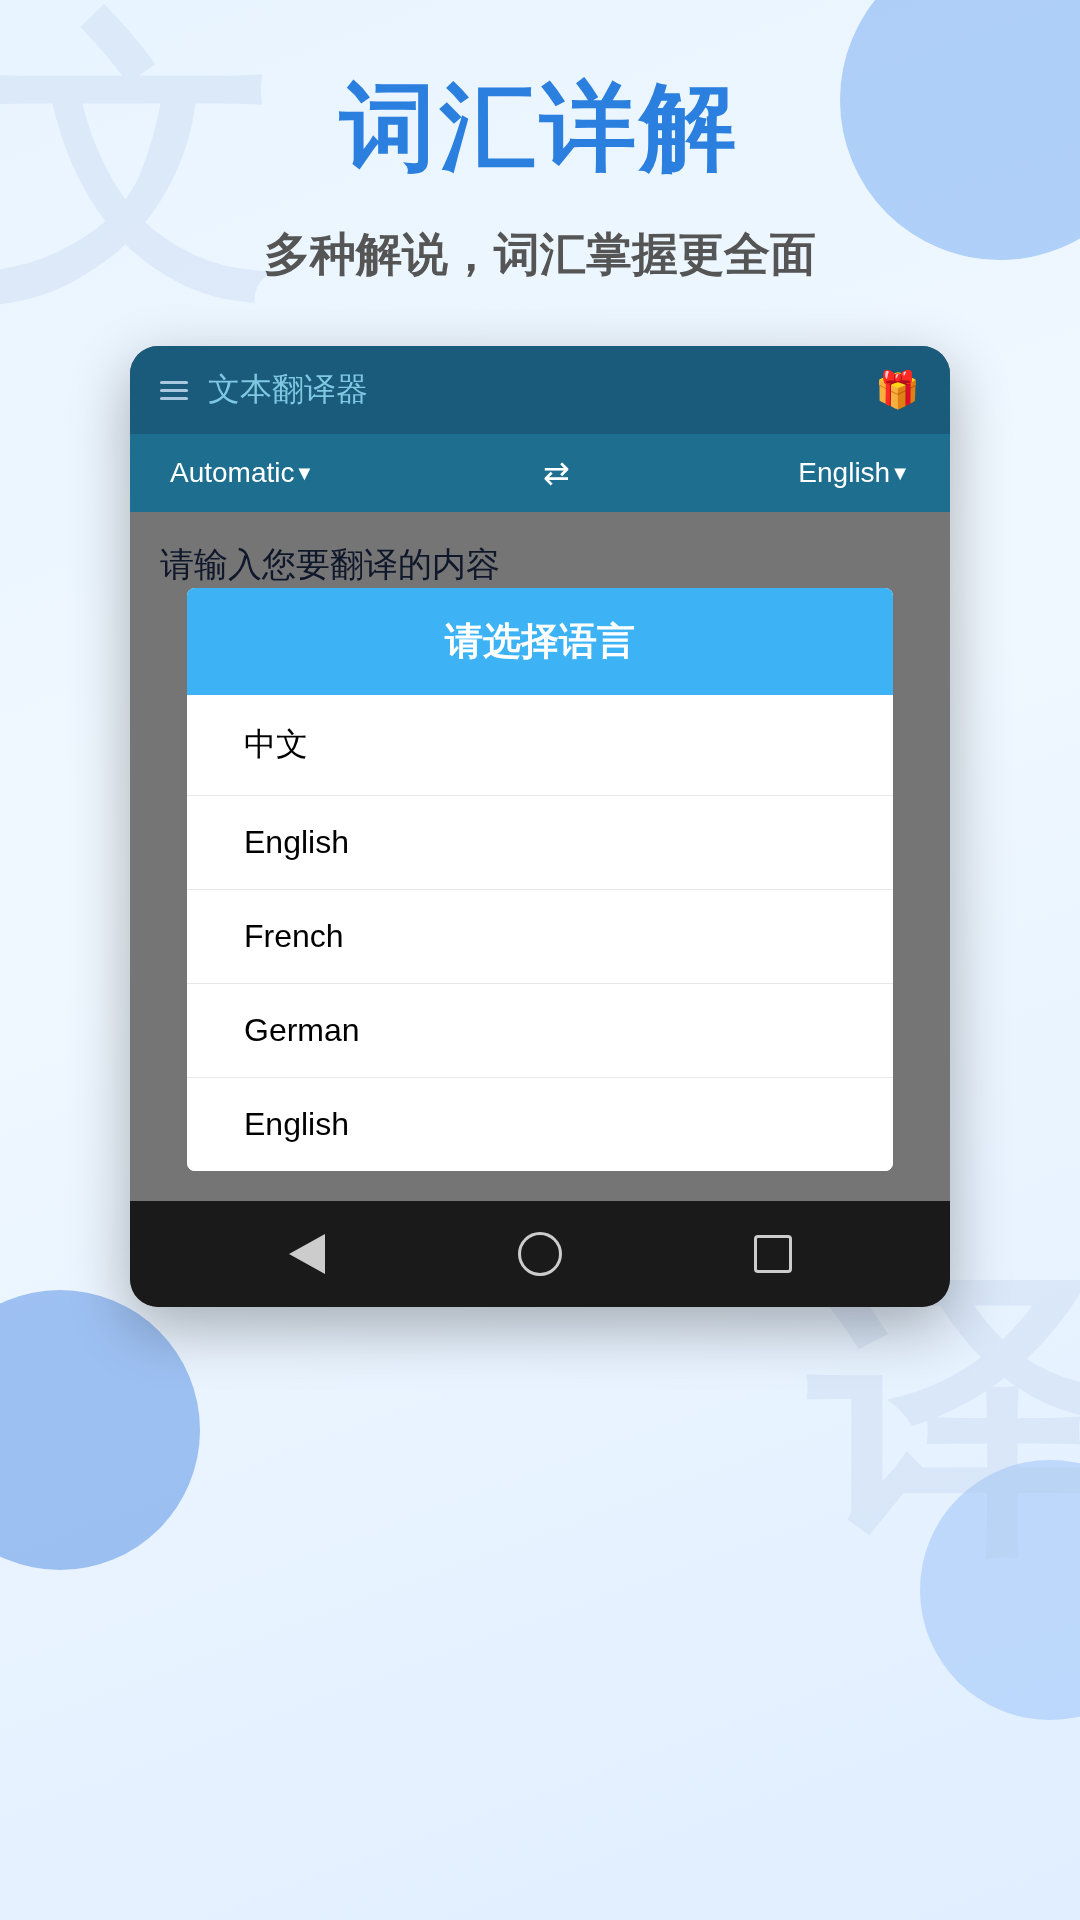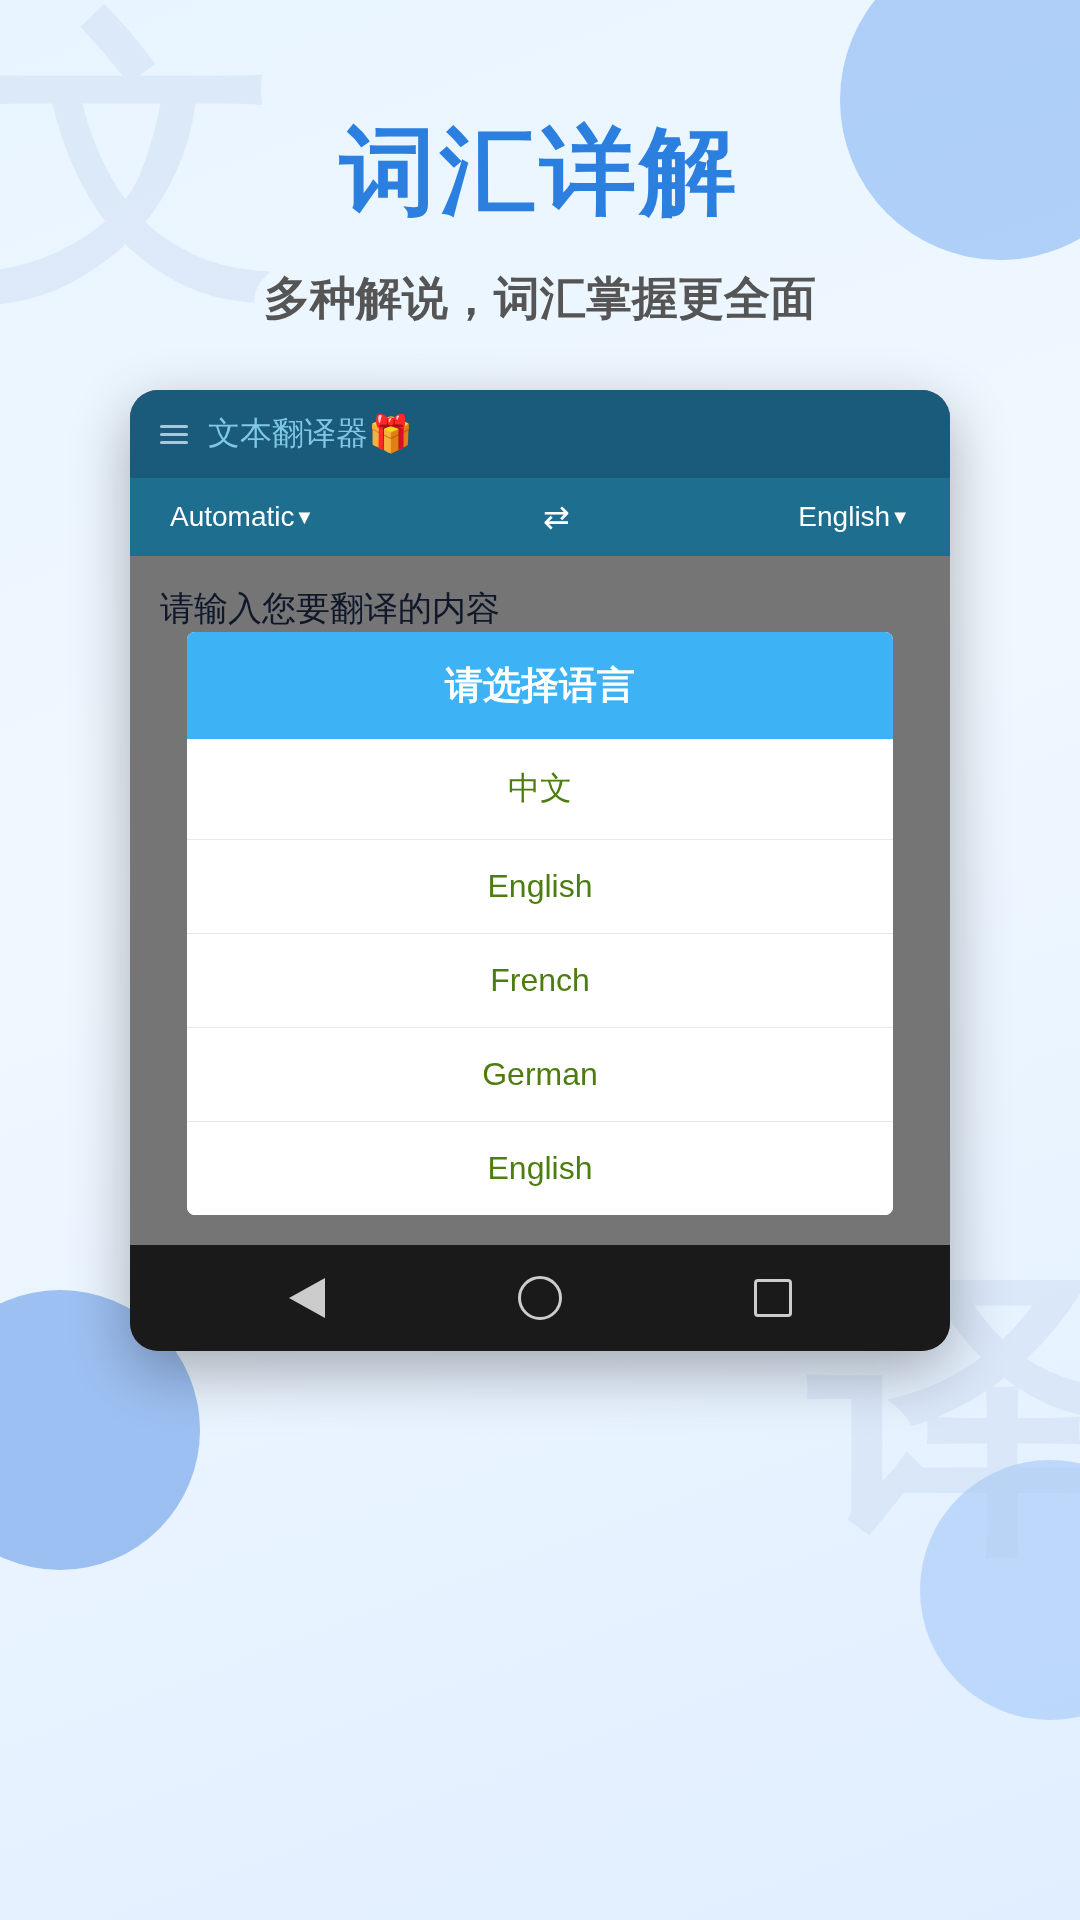--- a/index.html
+++ b/index.html
@@ -61,21 +61,21 @@
 
     .bg-char-bottom-right {
       bottom: 300px;
       right: -30px;
     }
 
     
     .header-section {
       position: relative;
       text-align: center;
-      padding-top: 108px;
+      padding-top: 64px;
       padding-bottom: 60px;
       z-index: 2;
     }
 
     .main-title {
       font-size: 96px;
       font-weight: 800;
       color: #2b7fde;
       letter-spacing: 4px;
       margin-bottom: 30px;
@@ -97,20 +97,21 @@
       border-radius: 28px;
       overflow: hidden;
       box-shadow: 0 20px 60px rgba(0,0,0,0.3);
     }
 
     
     .app-toolbar {
       background: #1a5a7a;
       display: flex;
       align-items: center;
+      justify-content: space-between;
       padding: 22px 30px;
     }
 
     .toolbar-left {
       display: flex;
       align-items: center;
       gap: 20px;
     }
 
     .hamburger-icon {
@@ -196,23 +197,23 @@
       color: white;
       font-weight: 600;
     }
 
     .dialog-body {
       background: white;
     }
 
     .lang-option {
       padding: 28px 57px;
-      text-align: center;
+      text-align: left;
       font-size: 32px;
-      color: #4d7c0f;
+      color: #000000;
       border-bottom: 1px solid #e8e8e8;
       cursor: pointer;
     }
 
     .lang-option:last-child {
       border-bottom: none;
     }
 
     
     .bottom-nav {

